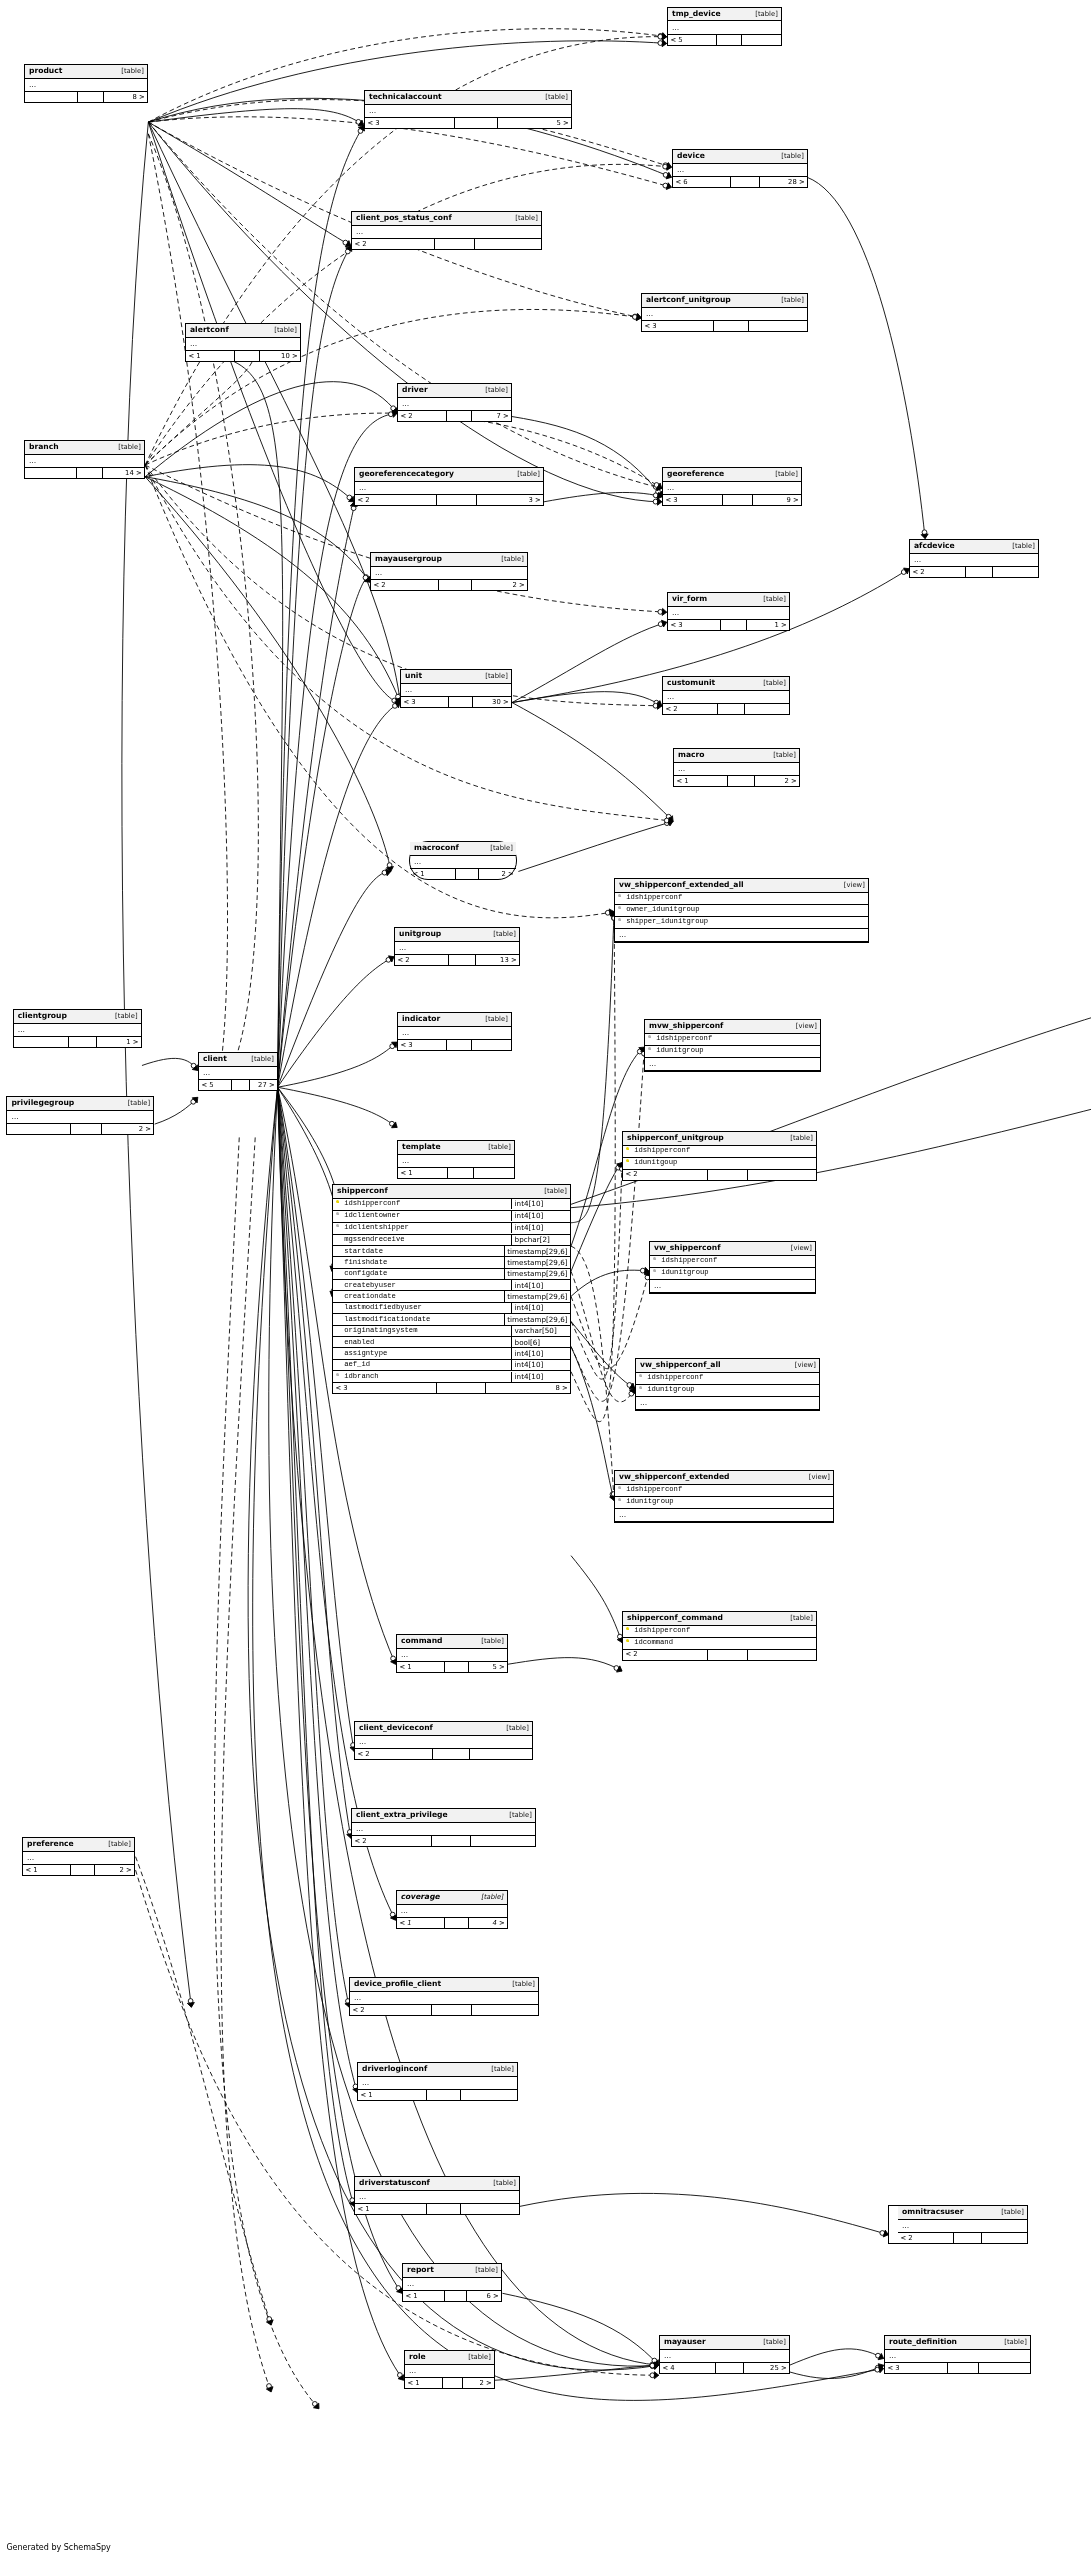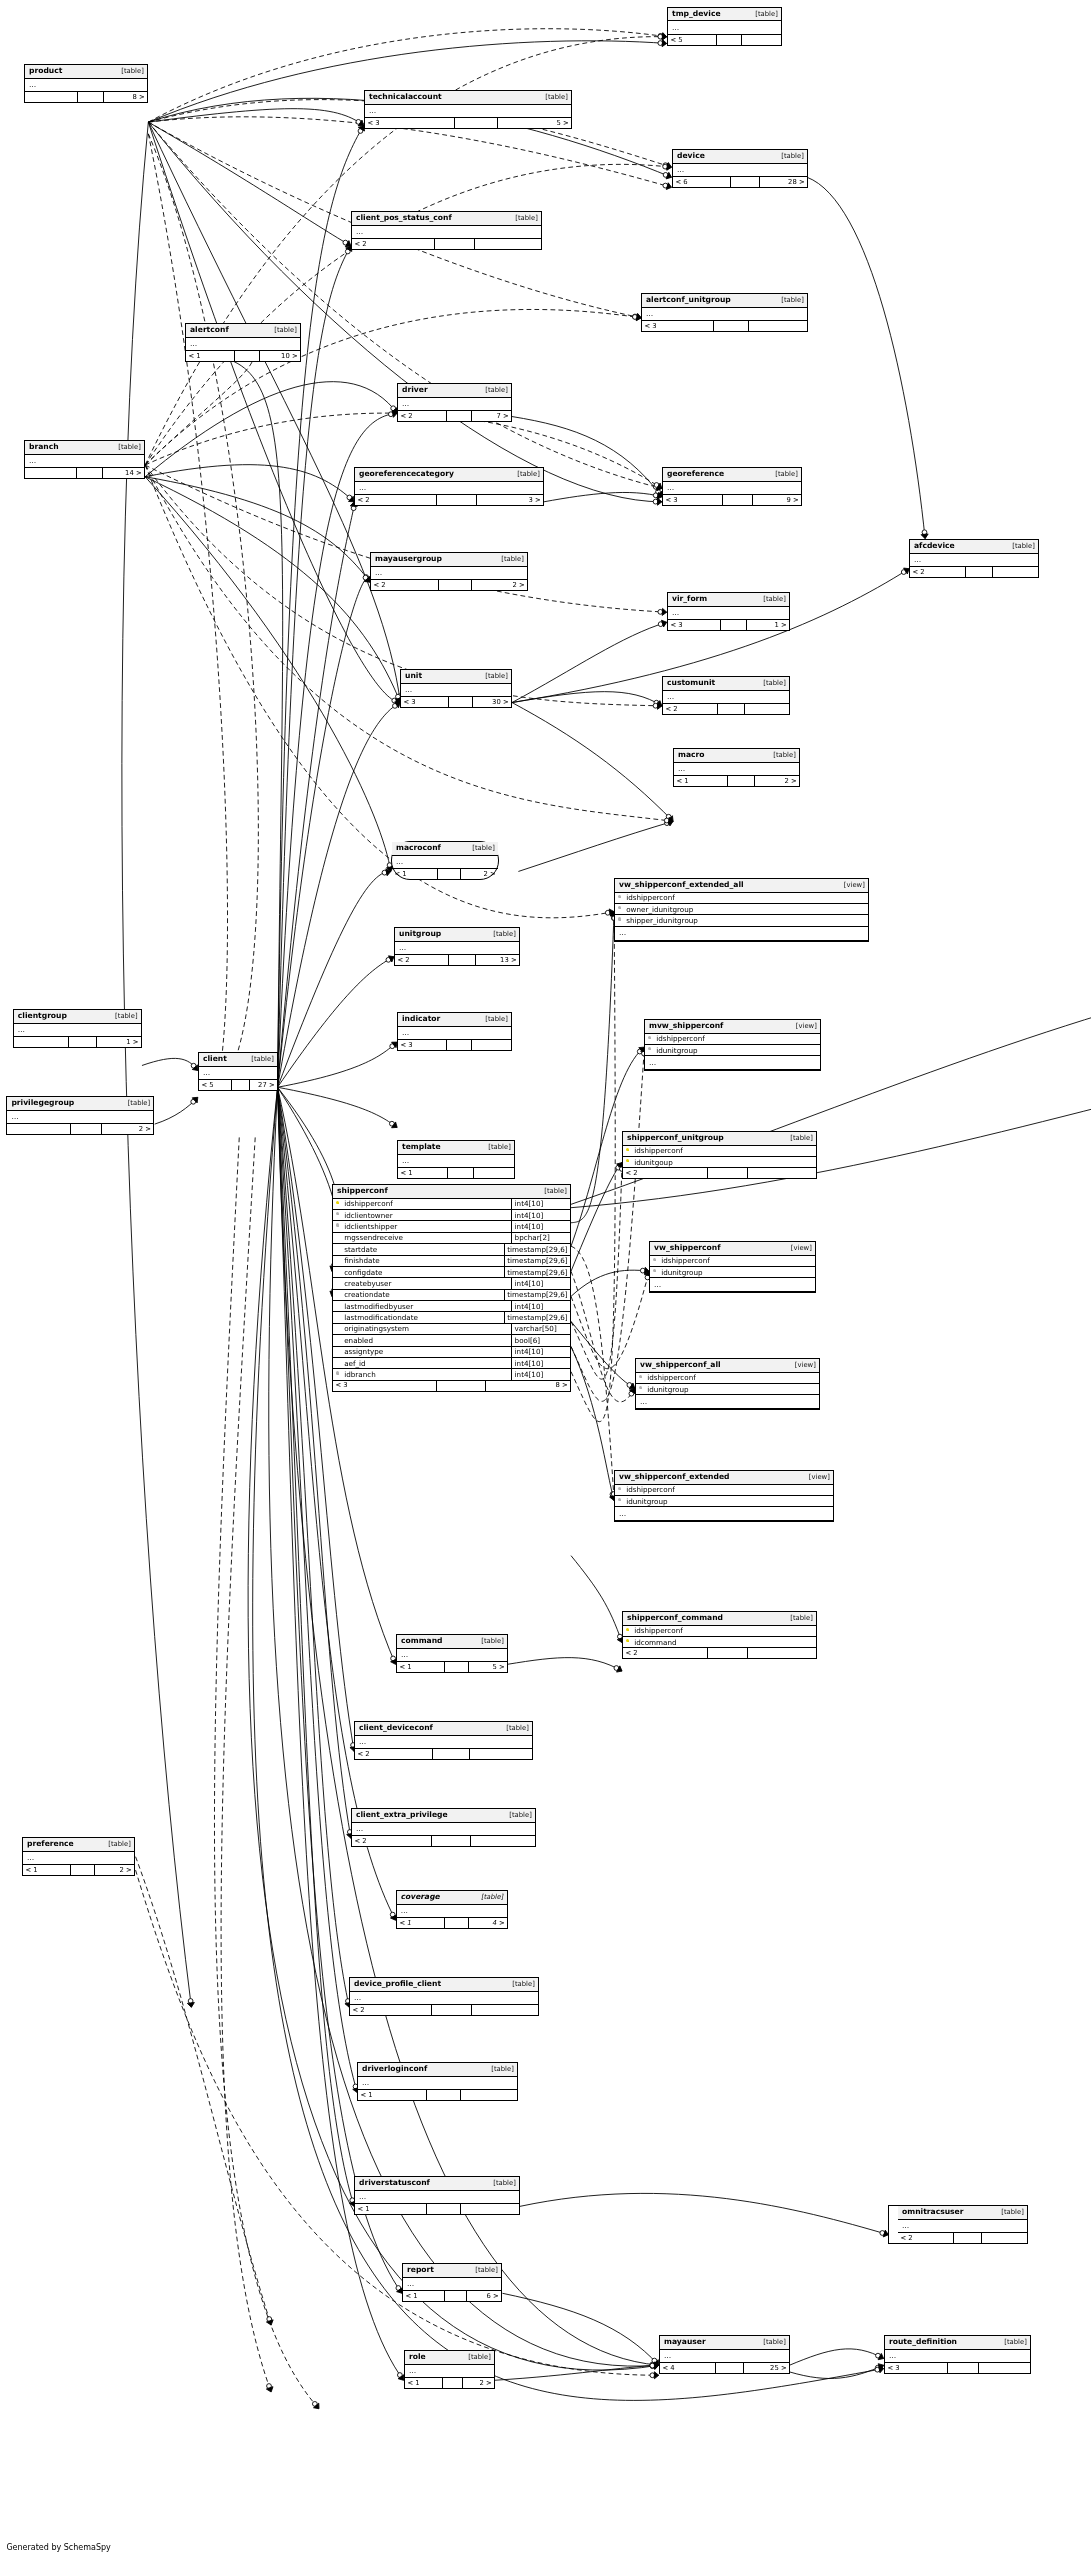--- a/index.html
+++ b/index.html
@@ -24,21 +24,21 @@
   .nfoot{display:flex;font-size:6.8px;line-height:1;}
   .nfoot > div{border-right:0.8px solid #000;padding:1.6px 2.4px;box-sizing:border-box;overflow:hidden;white-space:nowrap;}
   .nfoot > div:last-child{border-right:none;}
   .fl{flex:1.25 1 0;text-align:left;}
   .fm{flex:0.55 1 0;}
   .fr{flex:1.0 1 0;text-align:right;}
 
   
   .col{display:flex;border-bottom:0.8px solid #000;font-size:7.2px;align-items:center;}
   .node.thick .col{border-bottom-width:1.6px;}
-  .col .cname{flex:1 1 auto;padding:1.6px 2.4px 1.6px 1.6px;white-space:nowrap;display:flex;align-items:center;gap:2.4px;}
+  .col .cname{flex:1 1 auto;padding:1.6px 2.4px 1.6px 1.6px;white-space:nowrap;display:flex;align-items:center;gap:2.4px;font-family:Liberation Mono, monospace;}
   .col .ctype{flex:0 0 53px;border-left:0.8px solid #000;padding:1.6px 2.4px;white-space:nowrap;}
   .node.thick .col .ctype{border-left-width:1.6px;}
   .keyw{display:inline-block;width:7.2px;flex:0 0 7.2px;text-align:center;}
   .key{display:inline-block;width:4px;height:6.4px;position:relative;vertical-align:-0.8px;}
   .key i{position:absolute;left:0.8px;top:2px;width:2.4px;height:1.2px;display:block;}
   .key b{position:absolute;left:0;top:0;width:3.2px;height:3.2px;border-radius:50%;display:block;}
   .key.pk b{background:#e8d400;} .key.pk i{background:#e8d400;}
   .key.fk b{background:#b3b3b3;} .key.fk i{background:#b3b3b3;}
   .indent{padding-left:8px;}
 
@@ -526,21 +526,21 @@
           <span class="nname">macro</span>
           <span class="ntype">[table]</span>
         </div>
         <div class="ndots">…</div>
         <div class="nfoot">
           <div class="fl">&lt; 1</div>
           <div class="fm"></div>
           <div class="fr">2 &gt;</div>
         </div>
       </div>
-      <div class="node" style="left: 391px; top: 841px; width: 108px; border-radius: 19px;">
+      <div class="node" style="left: 409px; top: 841px; width: 108px; border-radius: 19px;">
         <div class="nhead">
           <span class="nname">macroconf</span>
           <span class="ntype">[table]</span>
         </div>
         <div class="ndots">…</div>
         <div class="nfoot">
           <div class="fl">&lt; 1</div>
           <div class="fm"></div>
           <div class="fr">2 &gt;</div>
         </div>

